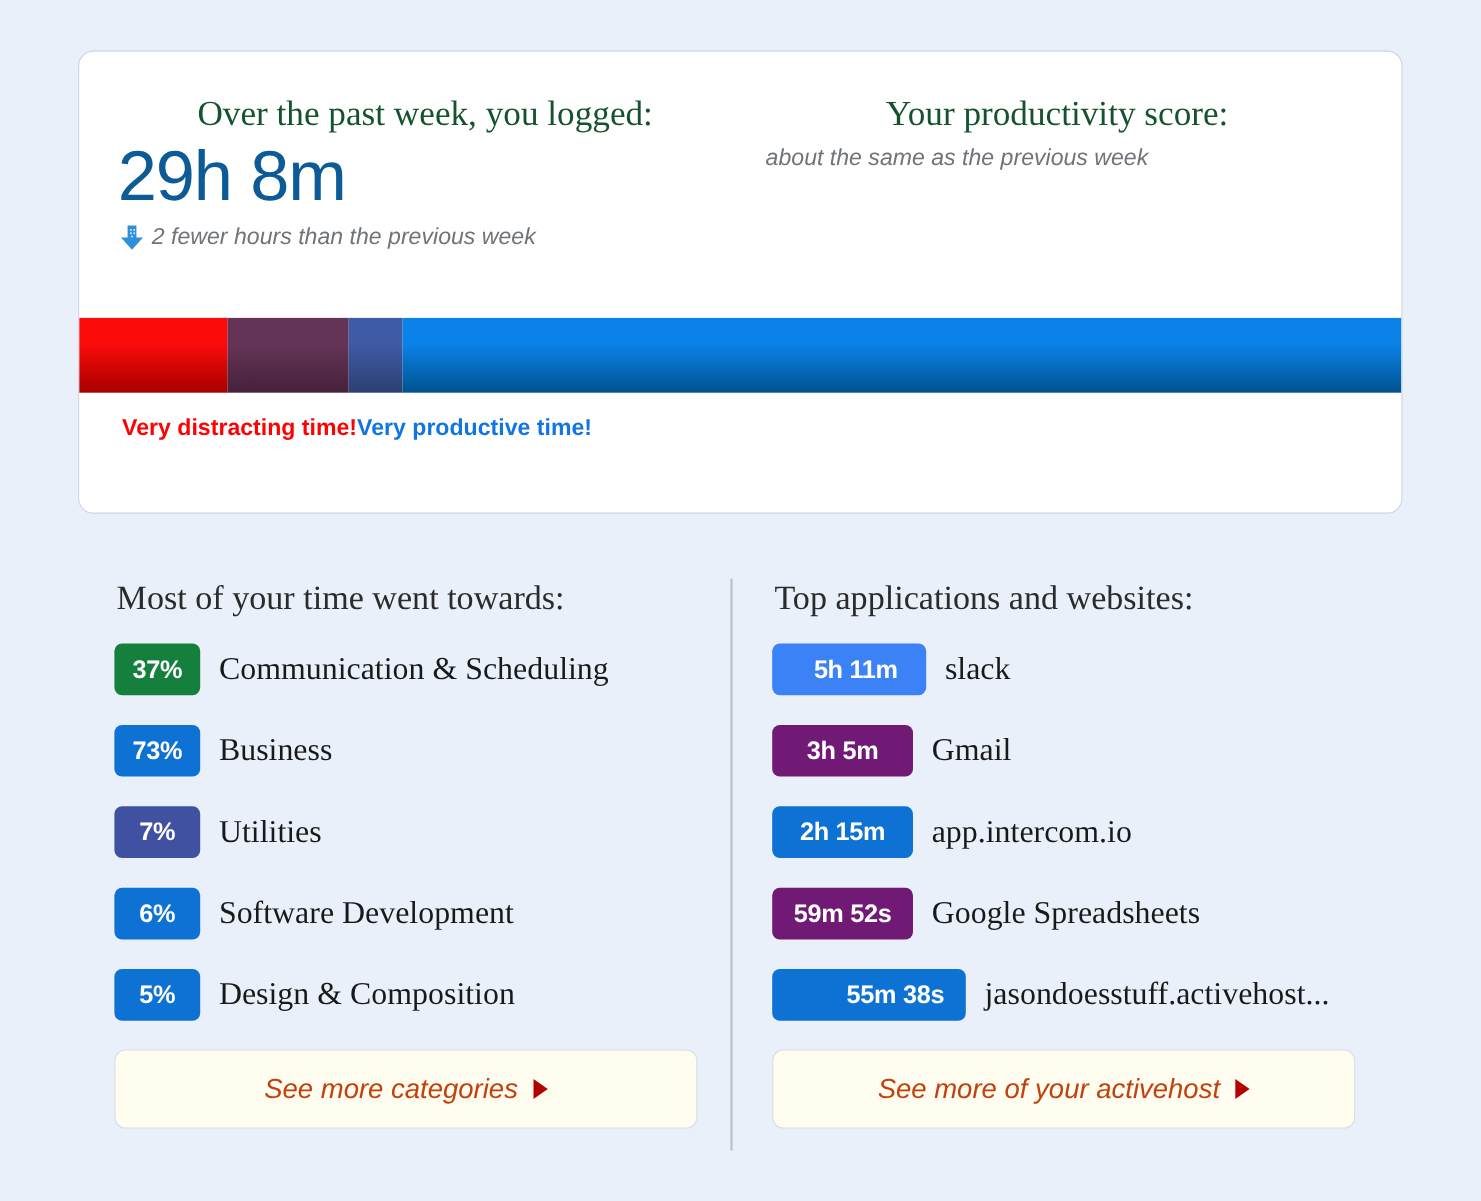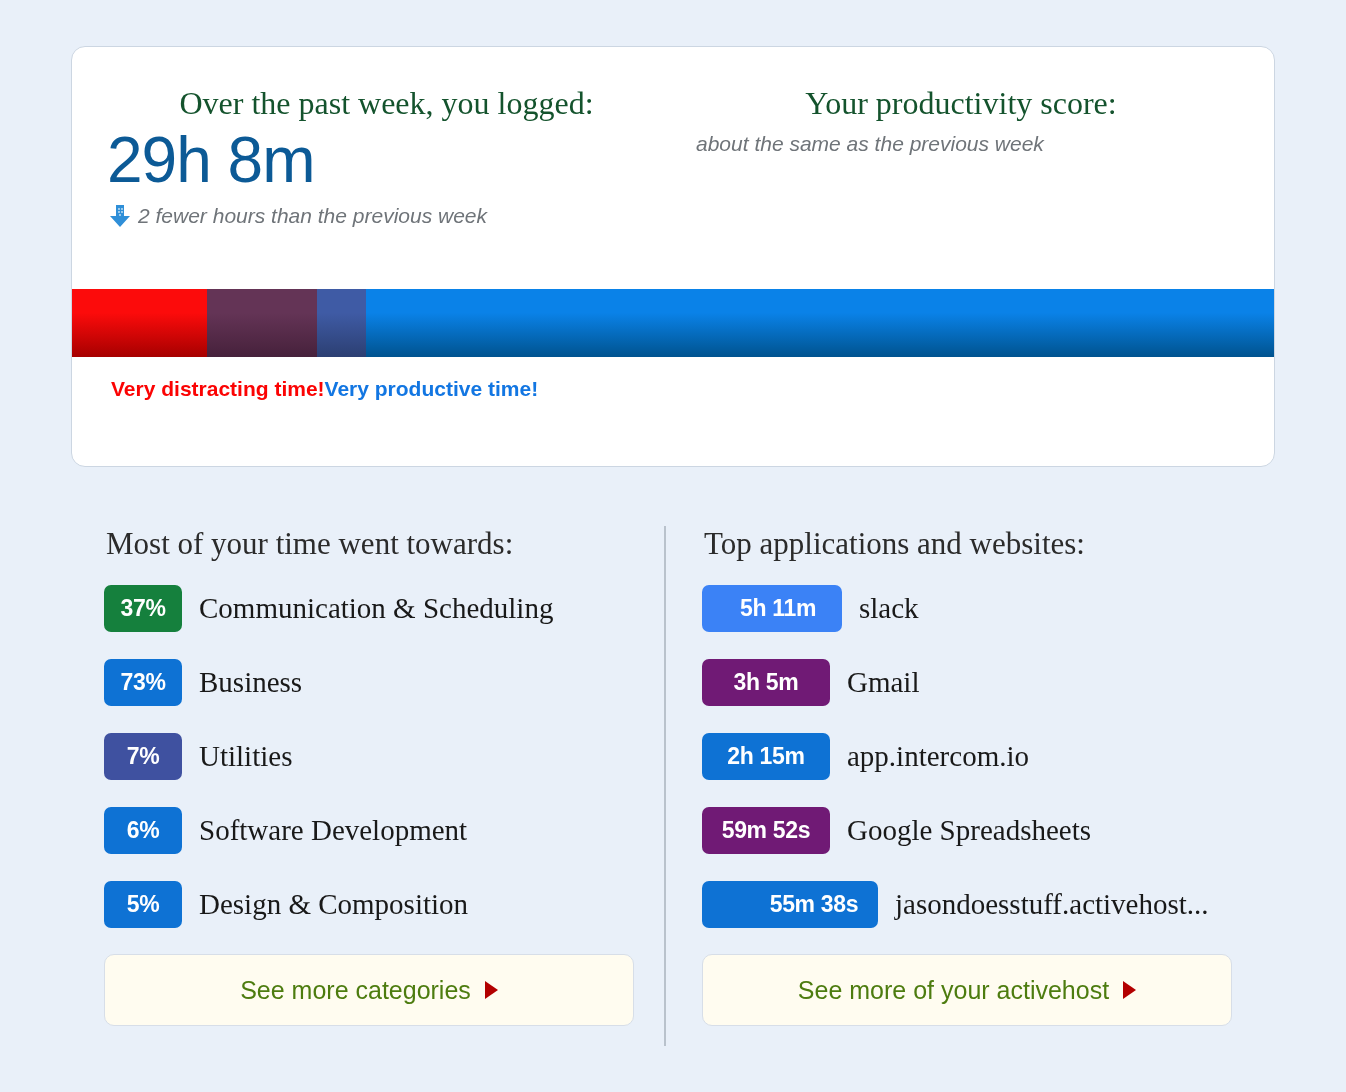--- a/index.html
+++ b/index.html
@@ -176,22 +176,23 @@
     height: 72px;
     box-sizing: border-box;
     background: #fffcf0;
     border: 1px solid #d7dee8;
     border-radius: 10px;
     margin-top: 8px;
     cursor: pointer;
   }
   .more-btn-label {
     font-size: 25px;
-    color: #4d7c0f;
-    white-space: nowrap;
+    color: #c2410c;
+    white-space: nowrap;
+    font-style: italic;
   }
   .more-arrow {
     width: 0;
     height: 0;
     border-left: 13px solid #b30000;
     border-top: 9px solid transparent;
     border-bottom: 9px solid transparent;
     margin-left: 14px;
   }
 </style>

